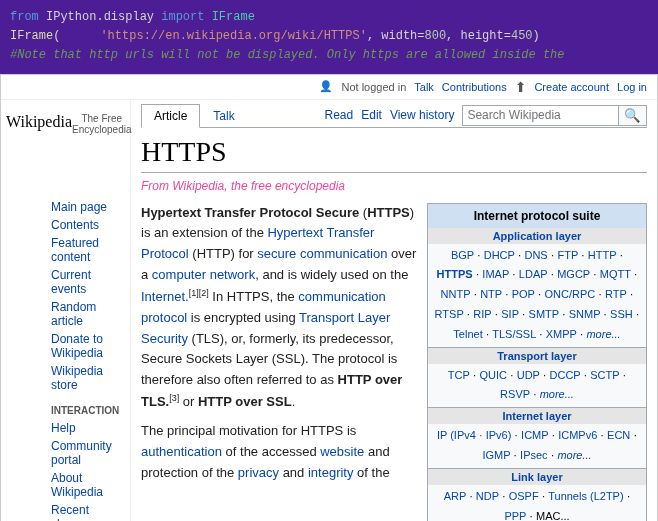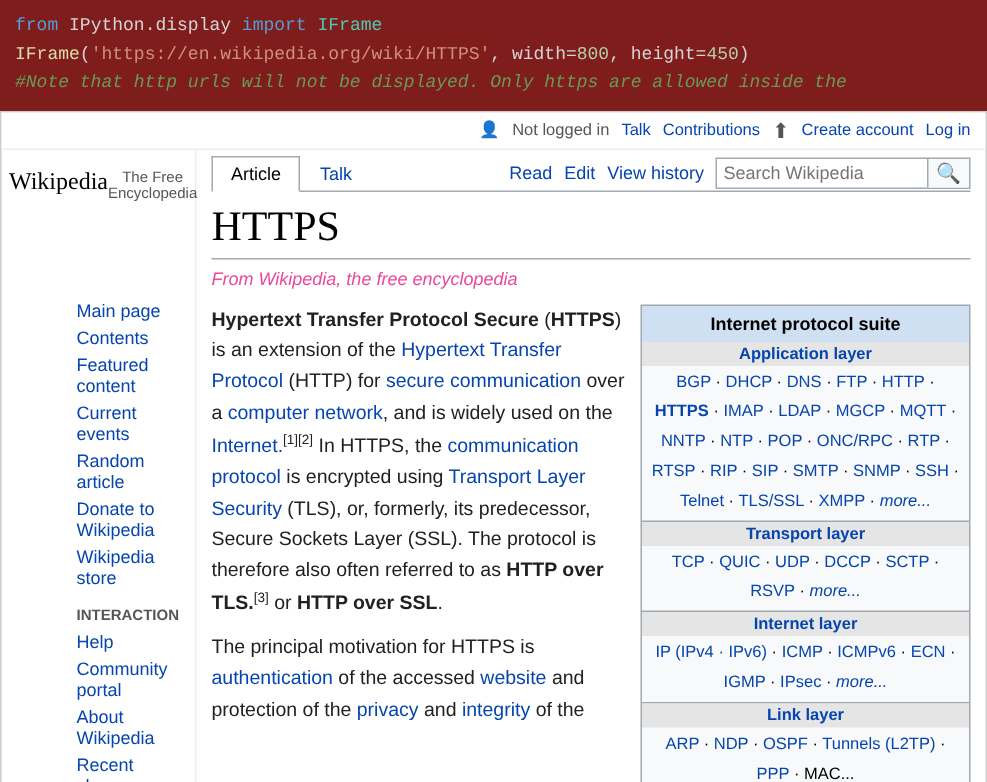--- a/index.html
+++ b/index.html
@@ -1,31 +1,31 @@
 <!DOCTYPE html>
 <html><head>
   <meta charset="utf-8">
   <style>
     * { margin: 0; padding: 0; box-sizing: border-box; }
     body { font-family: Arial, sans-serif; font-size: 13px; background: #f6f6f6; width: 658px; }
 
     
     .code-area {
-      background: #7f1d1d;
+      background: #4c1d95;
       padding: 8px 10px;
       font-family: 'Courier New', monospace;
       font-size: 12px;
       line-height: 1.6;
       color: #d4d4d4;
     }
     .code-line { display: block; }
     .kw-from { color: #569cd6; }
     .kw-import { color: #569cd6; }
     .kw-class { color: #4ec9b0; }
-    .str-val { color: #ce9178; }
+    .str-val { color: #ce9178; margin-left: 40px; }
     .num-val { color: #b5cea8; }
     .comment-line { color: #6a9955; font-style: italic; }
     .fn-name { color: #dcdcaa; }
 
     
     .wiki-frame {
       background: #fff;
       border: 1px solid #ccc;
       width: 100%;
       min-height: 390px;
@@ -133,20 +133,21 @@
       align-items: center;
       gap: 8px;
       font-size: 12px;
     }
     .wiki-tab-right a { color: #0645ad; text-decoration: none; }
     .wiki-search-box {
       display: flex;
       align-items: center;
       border: 1px solid #a2a9b1;
       background: #fff;
+      gap: 15px;
     }
     .wiki-search-input {
       border: none;
       outline: none;
       font-size: 12px;
       padding: 2px 4px;
       width: 140px;
       color: #555;
     }
     .wiki-search-btn {

